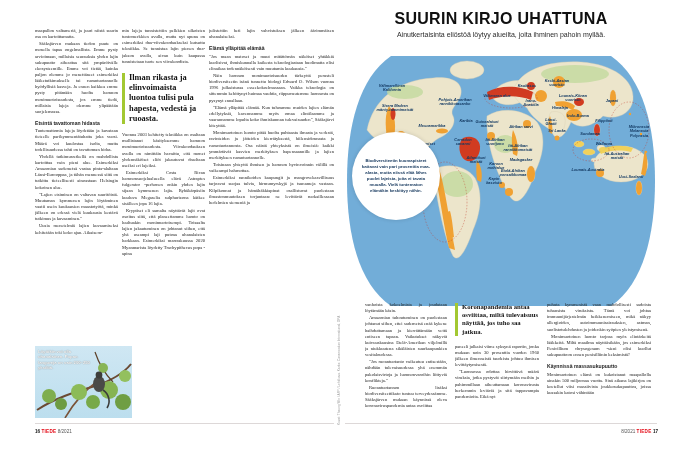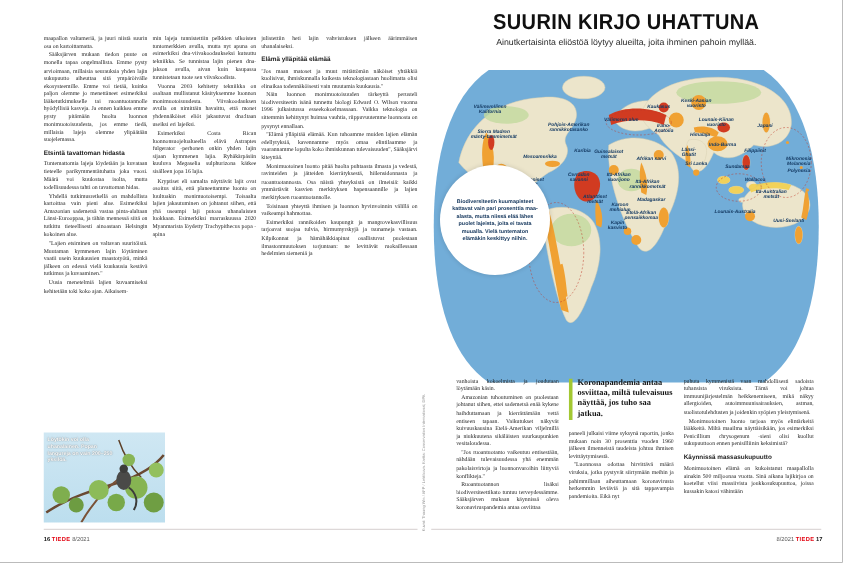--- a/index.html
+++ b/index.html
@@ -71,20 +71,24 @@
       <div class="blk p">maapallon valtameriä, ja juuri niistä suurin osa on kartoittamatta.</div>
       <div class="blk p">Sääksjärven mukaan tiedon puute on monella tapaa ongelmallista. Emme pysty arvioimaan, millaisia seurauksia yhden lajin sukupuutto aiheuttaa sitä ympäröivälle ekosysteemille. Emme voi tietää, kuinka paljon olemme jo menettäneet esimerkiksi lääketutkimukselle tai ruoantuotannolle hyödyllisiä kasveja. Ja ennen kaikkea emme pysty pitämään huolta luonnon monimuotoisuudesta, jos emme tiedä, millaisia lajeja olemme ylipäätään suojelemassa.</div>
       <div class="blk h">Etsintä tavattoman hidasta</div>
       <div class="blk p">Tuntemattomia lajeja löydetään ja kuvataan tieteelle parikymmentätuhatta joka vuosi. Määrä voi kuulostaa isolta, mutta todellisuudessa tahti on tavattoman hidas.</div>
       <div class="blk p">Yhdellä tutkimusretkellä on mahdollista kartoittaa vain pieni alue. Esimerkiksi Amazonian sademetsä vastaa pinta-alaltaan Länsi-Eurooppaa, ja tähän mennessä siitä on tutkittu tieteellisesti ainoastaan Helsingin kokoinen alue.</div>
       <div class="blk p">"Lajien etsiminen on valtavan suuritöistä. Muutaman kymmenen lajin löytäminen vaatii usein kuukausien maastotyötä, minkä jälkeen on edessä vielä kuukausia kestävä tutkimus ja kuvaaminen."</div>
       <div class="blk p">Uusia menetelmiä lajien kuvaamiseksi kehitetään toki koko ajan. Aikaisem-</div>
     </div>
   <div id="colB" class="col">
       <div class="blk p">min lajeja tunnistettiin pelkkien ulkoisten tuntomerkkien avulla, mutta nyt apuna on esimerkiksi dna-viivakoodaukseksi kutsuttu tekniikka. Se tunnistaa lajin pienen dna-jakson avulla, aivan kuin kaupassa tunnistetaan tuote sen viivakoodista.</div>
+      <div class="blk q">
+        <span class="qbar"></span>
+        <span class="qtext">Ilman rikasta ja elinvoimaista luontoa tulisi pula hapesta, vedestä ja ruoasta.</span>
+      </div>
       <div class="blk p">Vuonna 2003 kehitetty tekniikka on osaltaan mullistanut käsityksemme luonnon monimuotoisuudesta. Viivakoodauksen avulla on nimittäin havaittu, että monet yhdennäköiset eliöt jakautuvat dna:ltaan useiksi eri lajeiksi.</div>
       <div class="blk p">Esimerkiksi Costa Rican luonnonsuojelualueella elävä Astraptes fulgerator -perhonen onkin yhden lajin sijaan kymmenen lajia. Ryhäkärpäsiin kuuluva Megaselia sulphurizona kätkee sisälleen jopa 16 lajia.</div>
       <div class="blk p">Kryptiset eli samalta näyttävät lajit ovat osoitus siitä, että planeettamme luonto on luultuakin monimuotoisempi. Toisaalta lajien jakautuminen on johtanut siihen, että yhä useampi laji putoaa uhanalaisten luokkaan. Esimerkiksi marraskuussa 2020 Myanmarista löydetty Trachypithecus popa -apina</div>
     </div>
   <div id="colC" class="col">
       <div class="blk p">julistettiin heti lajin vahvistuksen jälkeen äärimmäisen uhanalaiseksi.</div>
       <div class="blk h">Elämä ylläpitää elämää</div>
       <div class="blk p">"Jos maan matoset ja muut mitättömän näköiset yhtäkkiä kuolisivat, ihmiskunnalla kaikesta teknologiastaan huolimatta olisi elinaikaa todennäköisesti vain muutamia kuukausia."</div>
       <div class="blk p">Näin luonnon monimuotoisuuden tärkeyttä perusteli biodiversiteetin isänä tunnettu biologi Edward O. Wilson vuonna 1996 julkaistussa esseekokoelmassaan. Vaikka teknologia on sittemmin kehittynyt huimaa vauhtia, riippuvuutemme luonnosta on pysynyt ennallaan.</div>
       <div class="blk p">"Elämä ylläpitää elämää. Kun tuhoamme muiden lajien elämän edellytyksiä, kavennamme myös omaa elintilaamme ja vaarannamme lopulta koko ihmiskunnan tulevaisuuden", Sääksjärvi kiteyttää.</div>

